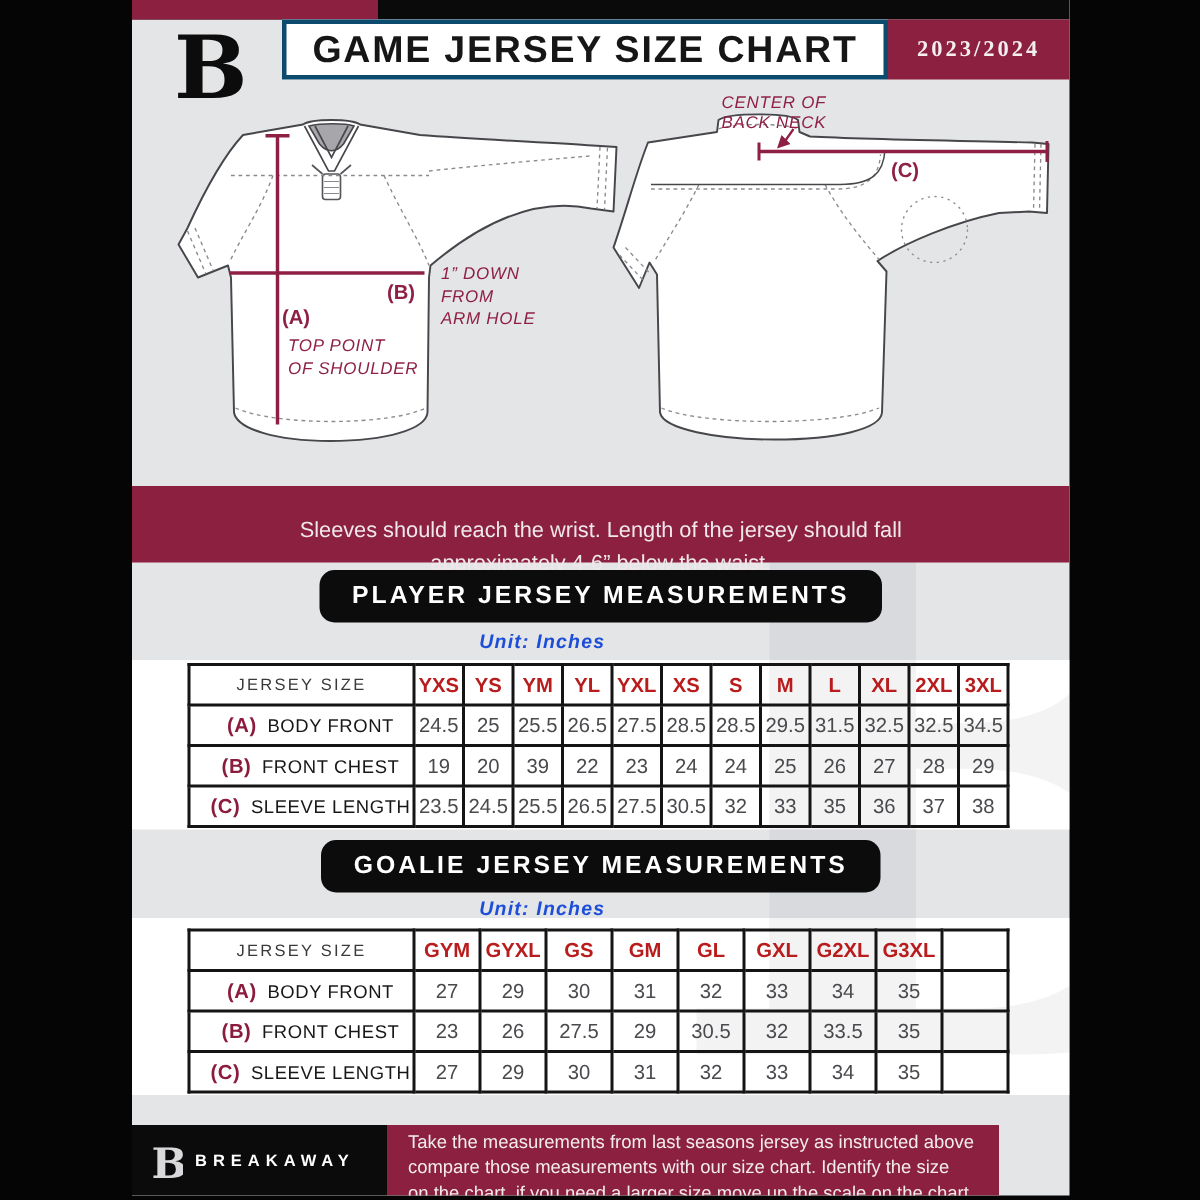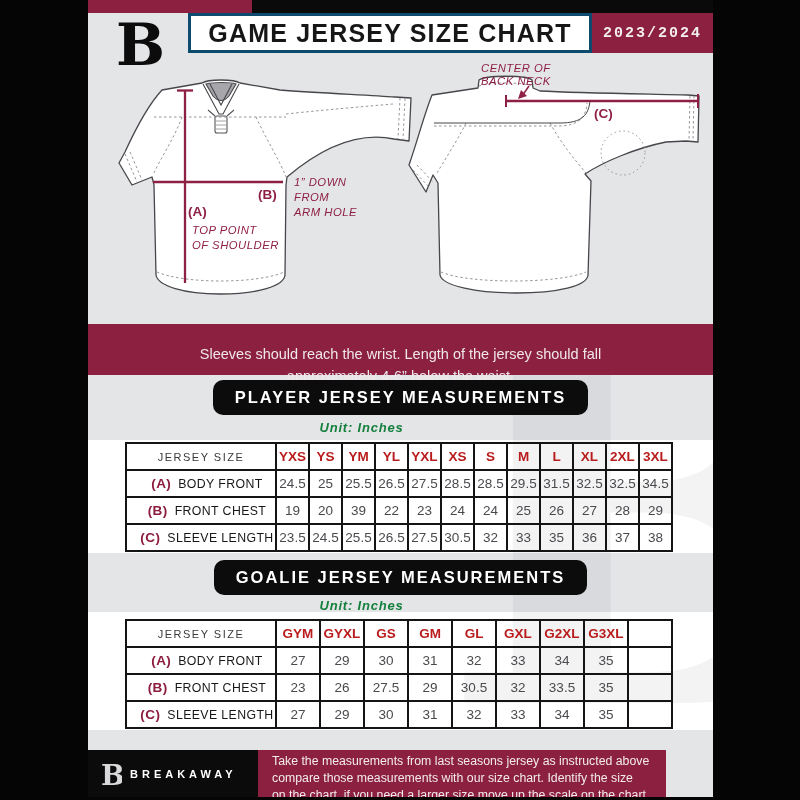--- a/index.html
+++ b/index.html
@@ -10,36 +10,36 @@
   
   .topstrip{position:absolute;left:0;top:0;width:625px;height:13px;background:#0a0a0a;z-index:3;}
   .topstrip .maroonseg{position:absolute;left:0;top:0;width:164px;height:13px;background:#8b2040;}
 
   
   .titlebox{position:absolute;left:100px;top:13px;width:404px;height:40px;background:#ffffff;
             border:3px solid #0c4a6e;box-sizing:border-box;display:flex;align-items:center;justify-content:center;
             font-size:25px;font-weight:700;letter-spacing:1.2px;color:#161616;z-index:3;white-space:nowrap;}
   .seasonbox{position:absolute;left:504px;top:13px;width:121px;height:40px;background:#8b2040;
              display:flex;align-items:center;justify-content:center;color:#f4eef1;
-             font-family:Liberation Mono, monospace;font-weight:700;font-size:15px;letter-spacing:2px;z-index:3;}
+             font-family:Liberation Serif, serif;font-weight:700;font-size:15px;letter-spacing:2px;z-index:3;}
   .logo{position:absolute;left:20px;top:13px;z-index:4;}
 
   
   .diagram{position:absolute;left:0;top:53px;z-index:1;}
 
   
   .banner{position:absolute;left:0;top:324px;width:625px;height:51px;background:#8b2040;z-index:2;
           color:#f0e7eb;text-align:center;font-size:14.5px;line-height:1.55;box-sizing:border-box;padding-top:19px;}
 
   
   .badge-row{position:absolute;left:0;width:625px;text-align:center;z-index:2;}
   .badge{display:inline-block;background:#0c0c0c;color:#ffffff;border-radius:10px;padding:8px 22px;
          font-size:16.5px;font-weight:700;letter-spacing:2px;white-space:nowrap;}
   .unit-row{position:absolute;left:0;width:547px;text-align:center;z-index:2;
-            font-style:italic;font-weight:700;font-size:13px;color:#15803d;letter-spacing:0.8px;}
+            font-style:italic;font-weight:700;font-size:13px;color:#1d4ed8;letter-spacing:0.8px;}
 
   
   .band{position:absolute;left:0;width:625px;background:#ffffff;z-index:0;}
   .band1{top:440px;height:113px;}
   .band2{top:612px;height:118px;}
 
   
   .watermark{position:absolute;left:352px;top:318px;z-index:1;font-family:"DejaVu Serif",serif;
              font-weight:bold;font-size:520px;line-height:0.78;color:rgba(80,80,100,0.07);pointer-events:none;}
 

